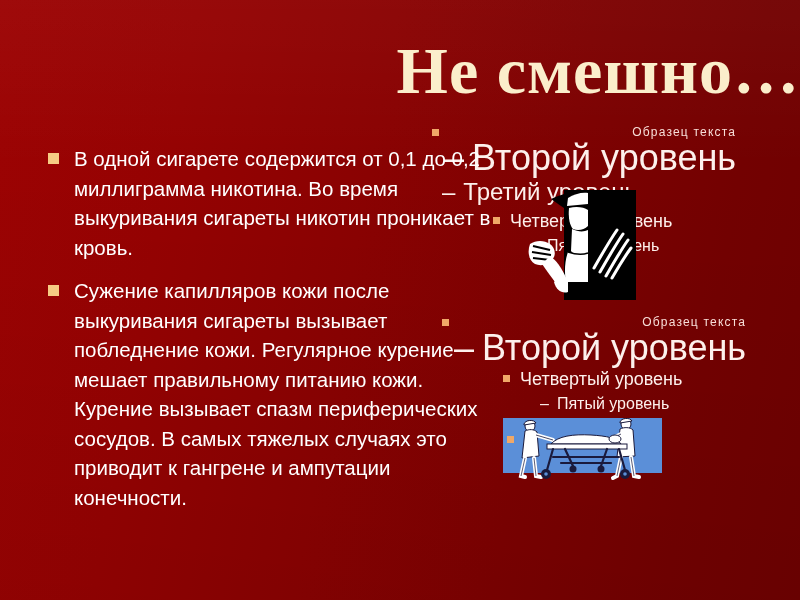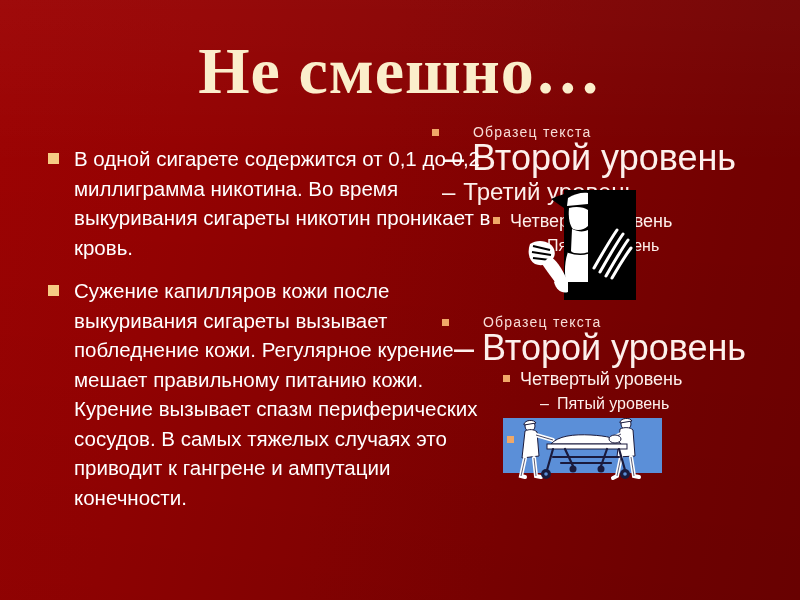--- a/index.html
+++ b/index.html
@@ -23,21 +23,21 @@
     pointer-events: none;
     background: linear-gradient(180deg, rgba(255,255,255,0.03) 0%, rgba(0,0,0,0.0) 28%, rgba(0,0,0,0.06) 100%);
   }
 
   
   #title {
     position: absolute;
     left: 0;
     top: 34px;
     width: 800px;
-    text-align: center;
+    text-align: right;
     font-family: "Liberation Serif", "DejaVu Serif", serif;
     font-weight: bold;
     font-size: 66px;
     line-height: 74px;
     color: #fbeecb;
     letter-spacing: 1px;
     z-index: 6;
   }
 
   
@@ -67,25 +67,26 @@
 
   
   .ph-block {
     position: absolute;
     z-index: 4;
     color: #fdf3ef;
     white-space: nowrap;
   }
   .ph-l1 {
     position: relative;
-    font-size: 14px;
+    font-size: 12px;
     letter-spacing: 1.2px;
     color: #f8ded8;
     padding-left: 45px;
     line-height: 16px;
+    text-align: right;
   }
   .ph-l1 .sq {
     position: absolute;
     left: 4px;
     top: 5px;
     width: 7px;
     height: 7px;
     background: #f0a868;
   }
   .ph-l2 {

